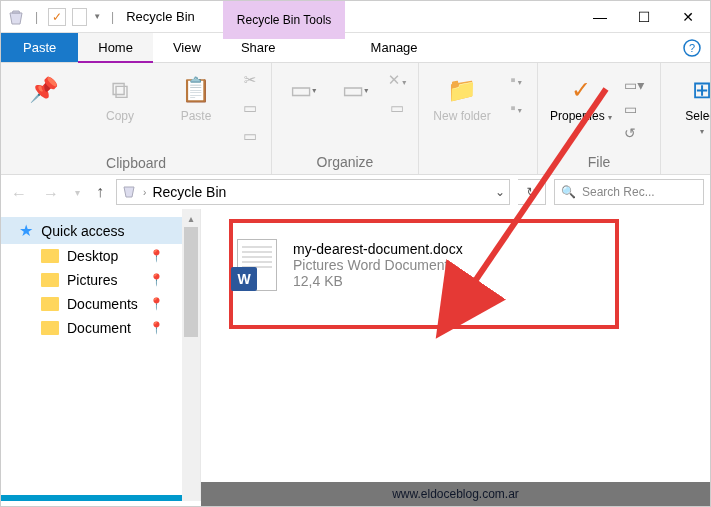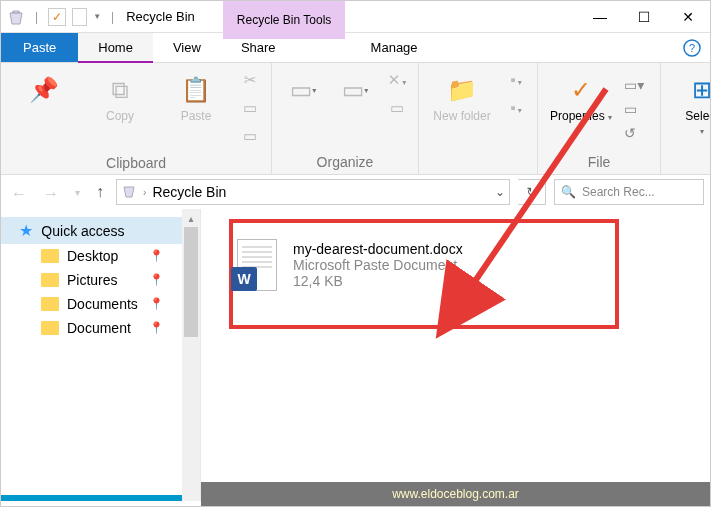--- a/index.html
+++ b/index.html
@@ -63,21 +63,21 @@
 .doc-icon { width: 44px; height: 56px; position: relative; }
 .doc-icon .page { width: 40px; height: 52px; border: 1px solid #bbb; background: #fff; position: absolute; top: 2px; left: 2px; }
 .doc-icon .page::before { content: ""; position: absolute; top: 6px; left: 4px; right: 4px; height: 2px; background: #ddd; box-shadow: 0 5px 0 #ddd, 0 10px 0 #ddd, 0 15px 0 #ddd, 0 20px 0 #ddd; }
 .doc-icon .w { position: absolute; bottom: 2px; left: -4px; width: 26px; height: 24px; background: #2b579a; color: #fff; display: flex; align-items: center; justify-content: center; font-weight: bold; font-size: 14px; border-radius: 2px; }
 .meta .name { font-size: 14px; text-align: right; }
 .meta .type, .meta .size { font-size: 14px; color: #888; }
 
 .hl-box { position: absolute; border: 4px solid #e53935; top: 10px; left: 28px; width: 390px; height: 110px; }
 .arrow-svg { position: absolute; top: -130px; left: 110px; pointer-events: none; }
 
-.footer-bar { position: absolute; bottom: 0; left: 200px; right: 0; height: 24px; background: #777; color: #fef9c3; display: flex; align-items: center; justify-content: center; font-size: 12px; }
+.footer-bar { position: absolute; bottom: 0; left: 200px; right: 0; height: 24px; background: #777; color: #0f172a; display: flex; align-items: center; justify-content: center; font-size: 12px; }
 
 .bin-icon { width: 18px; height: 18px; display: inline-block; }
 .check-icon { width: 18px; height: 18px; border: 1px solid #ccc; display: flex; align-items: center; justify-content: center; color: #e67e22; font-size: 12px; }
 .doc-small { width: 15px; height: 18px; border: 1px solid #ccc; }
 .tridown { font-size: 8px; color: #777; }
 </style>
 </head>
 <body>
 
 <div class="title-bar">
@@ -248,21 +248,21 @@
 
   <div class="mainarea">
     <div class="hl-box"></div>
     <div class="item-row">
       <div class="doc-icon">
         <div class="page"></div>
         <div class="w">W</div>
       </div>
       <div class="meta">
         <div class="name">my-dearest-document.docx</div>
-        <div class="type">Microsoft Paste Document</div>
+        <div class="type">Pictures Word Document</div>
         <div class="size">12,4 KB</div>
       </div>
     </div>
     <svg class="arrow-svg" width="320" height="280">
       <defs>
           <marker id="ah" markerWidth="12" markerHeight="12" refX="6" refY="6" orient="auto">
             <path d="M0,0 L12,6 L0,12 Z" fill="#e53935"></path>
           </marker>
         </defs>
       <line x1="295" y1="10" x2="145" y2="230" stroke="#e53935" stroke-width="6" marker-end="url(#ah)"></line>

